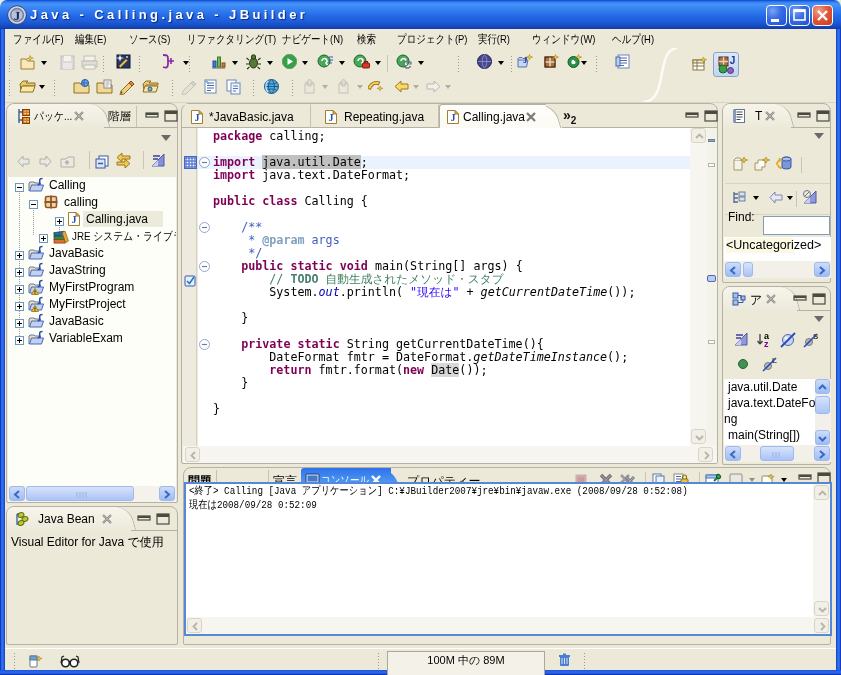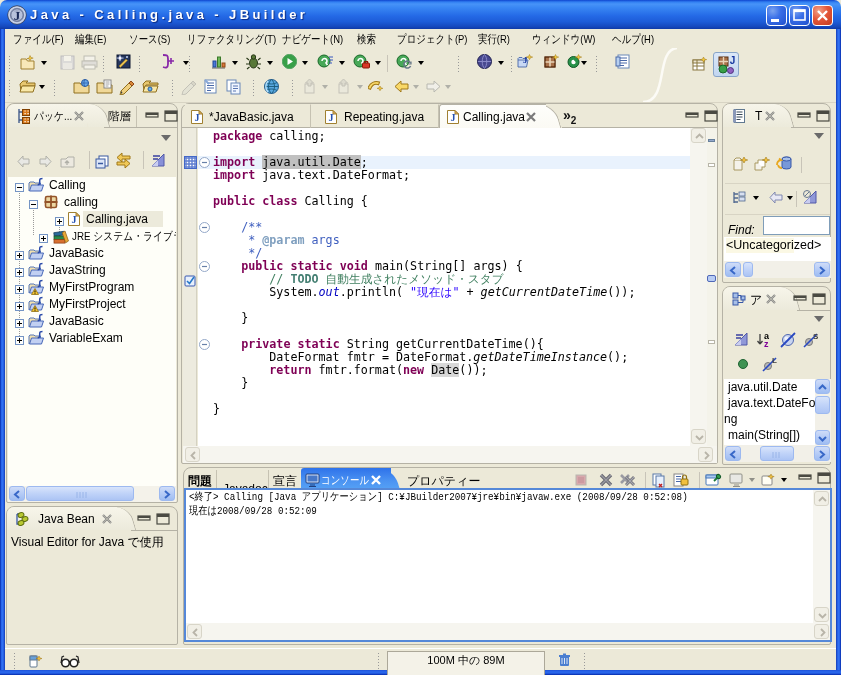--- a/index.html
+++ b/index.html
@@ -721,21 +721,21 @@
     <div class="tdd" style="left:56px;top:7px;"></div>
     <div class="abs" style="left:65px;top:2px;width:1px;height:16px;background:#c8c4b8;"></div>
     <svg width="18" height="18" viewBox="0 0 18 18" style="position:absolute;left:71px">
         <path d="M2 14 L14 2 L14 14 Z" fill="#9098d8" stroke="#5058a8"></path>
         <path d="M2 14 L8 8 L8 14 Z" fill="#c8ccf0"></path>
         <circle cx="5" cy="5" r="3.5" fill="none" stroke="#687890"></circle>
         <path d="M3 7 l4 -4" stroke="#687890"></path>
       </svg>
   </div>
   <div class="abs" style="left:2px;top:110px;width:105px;height:1px;background:#d8d4c4;"></div>
-  <div class="abs" style="left:5px;top:119px;font-size:12px;font-style:italic;">Find:</div>
+  <div class="abs" style="left:5px;top:106px;font-size:12px;">Find:</div>
   <div class="abs" style="left:40px;top:112px;width:67px;height:19px;background:#fff;border:1px solid #7f9db9;"></div>
   <div class="abs" style="left:1px;top:133px;width:107px;height:25px;background:#fff;">
     <div class="abs" style="left:2px;top:1px;width:68px;height:15px;background:#fbf8e4;"></div>
     <div class="abs" style="left:2px;top:1px;font-size:12.5px;white-space:nowrap;">&lt;Uncategorized&gt;</div>
   </div>
   <div class="abs" style="left:1px;top:157px;width:107px;height:17px;background:#f2f0e8;">
     <div class="sb-btn" style="left:1px;top:1px;width:16px;height:15px;"><svg width="14" height="13">
           <path d="M9 3 L5 6.5 L9 10" stroke="#3868c8" stroke-width="2" fill="none"></path>
         </svg></div>
     <div class="sb-thumb" style="left:19px;top:1px;width:10px;height:15px;"></div>
@@ -894,21 +894,21 @@
     <div class="tdd" style="left:596px;top:10px;"></div>
     <div class="abs minmax" style="left:613px;top:4px;">
       <svg width="34" height="13" viewBox="0 0 34 13">
           <rect x="1" y="3" width="12" height="4" fill="none" stroke="#4a4a42" stroke-width="1.2"></rect>
           <rect x="1" y="3" width="12" height="2" fill="#4a4a42"></rect>
           <rect x="20" y="1" width="12" height="10" fill="none" stroke="#4a4a42" stroke-width="1.2"></rect>
           <rect x="20" y="1" width="12" height="3" fill="#4a4a42"></rect>
         </svg>
     </div>
   </div>
-  <div class="abs" style="left:0px;top:20px;width:648px;height:154px;border:2px solid #5588d8;background:#fff;">
+  <div class="abs" style="left:0px;top:14px;width:648px;height:154px;border:2px solid #5588d8;background:#fff;">
     <div class="abs mono" style="left:3px;top:1px;font-size:11px;line-height:13.8px;white-space:pre;transform:scaleX(0.84);transform-origin:0 0;">&lt;終了&gt; Calling [Java アプリケーション] C:¥JBuilder2007¥jre¥bin¥javaw.exe (2008/09/28 0:52:08)
 現在は2008/09/28 0:52:09</div>
     <div class="abs" style="left:627px;top:0px;width:17px;height:133px;background:#f6f5ef;">
       <div class="sbd" style="top:1px;"><svg width="15" height="15">
             <path d="M4 9 L7.5 5.5 L11 9" stroke="#b8b4a8" stroke-width="1.8" fill="none"></path>
           </svg></div>
       <div class="sbd" style="top:117px;"><svg width="15" height="15">
             <path d="M4 6 L7.5 9.5 L11 6" stroke="#b8b4a8" stroke-width="1.8" fill="none"></path>
           </svg></div>
     </div>

